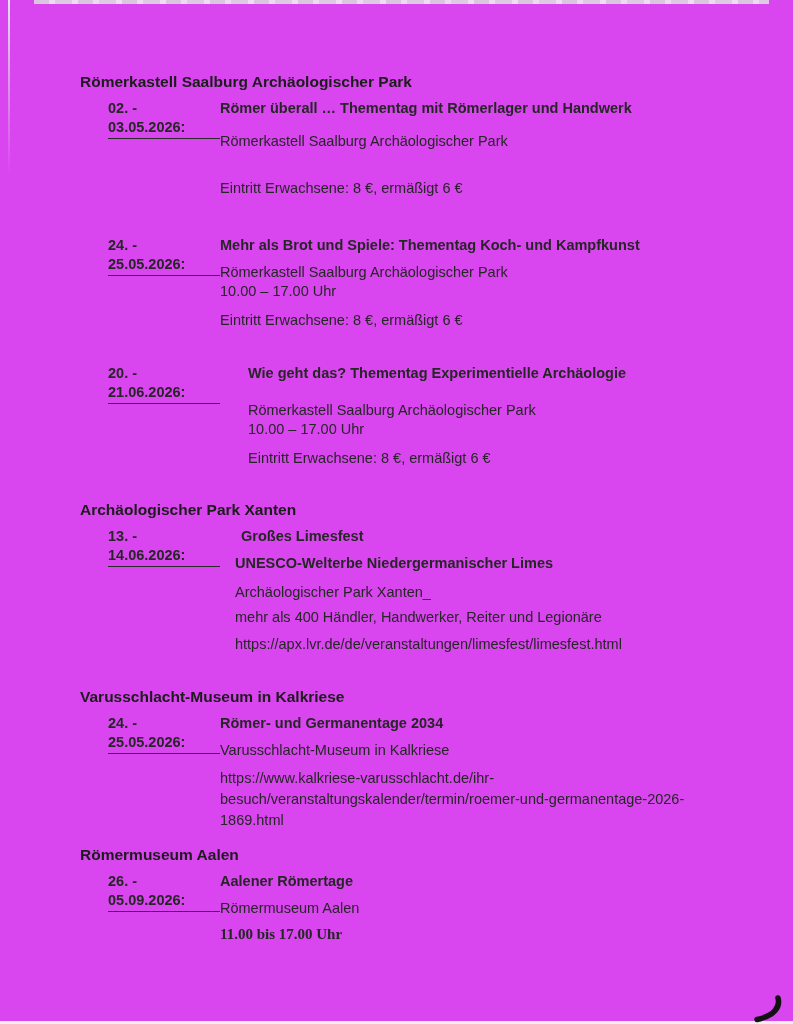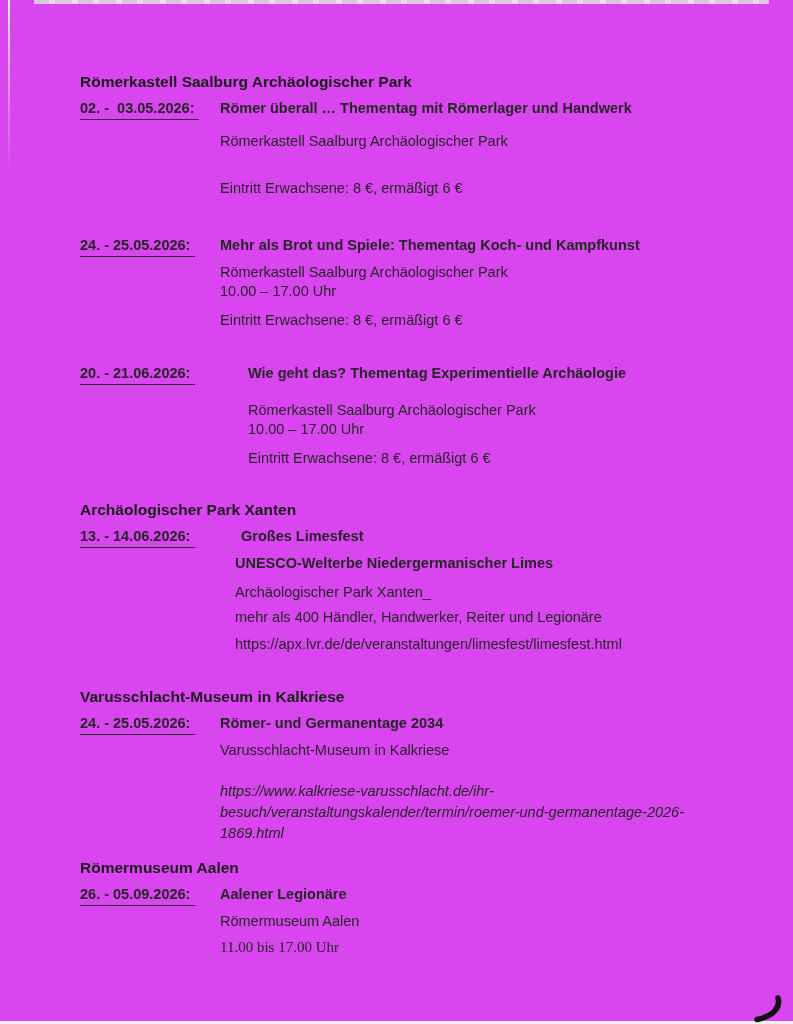--- a/index.html
+++ b/index.html
@@ -36,20 +36,21 @@
     font-size: 14.5px;
     font-weight: bold;
     line-height: 19px;
     white-space: pre-wrap;
   }
   .event-date .u {
     border-bottom: 1.5px solid #2a2a2a;
     padding-right: 5px;
     padding-bottom: 1px;
     display: inline-block;
+    margin-left: 28px;
   }
   .event-body {
     flex: 1;
     font-size: 14.5px;
     line-height: 19px;
   }
   .event-title {
     font-weight: bold;
     line-height: 19px;
   }
@@ -61,28 +62,28 @@
   .mt10 { margin-top: 10px; }
   .mt14 { margin-top: 14px; }
   .mt18 { margin-top: 18px; }
   .mt28 { margin-top: 28px; }
   .gap38 { margin-bottom: 38px; }
   .gap34 { margin-bottom: 34px; }
   .gap32 { margin-bottom: 32px; gap: 28px; }
   .gap33 { margin-bottom: 33px; gap: 15px; }
   .gap14 { margin-bottom: 14px; }
   .url-italic {
-    font-style: italic;
     line-height: 21px;
-    margin-top: 21px;
+    margin-top: 8px;
   }
   .serif-time {
     font-family: "Liberation Serif", serif;
     font-size: 15px;
     margin-top: 7px;
+    font-weight: bold;
   }
   
   .edge-top {
     position: absolute;
     top: 0; left: 34px; right: 24px;
     height: 4px;
     background: repeating-linear-gradient(90deg,
       #d9dcde 0px 15px, #f2f3f4 15px 21px, #dee1e3 21px 38px, #f5f6f6 38px 44px);
     opacity: 0.85;
   }
@@ -174,21 +175,21 @@
           <div>1869.html</div>
         </div>
       </div>
     </div>
 
     <div class="section-title">Römermuseum Aalen</div>
 
     <div class="event">
       <div class="event-date"><span class="u">26. - 05.09.2026:</span></div>
       <div class="event-body">
-        <div class="event-title">Aalener Legionäre</div>
+        <div class="event-title">Aalener Römertage</div>
         <div class="line mt8">Römermuseum Aalen</div>
         <div class="serif-time">11.00 bis 17.00 Uhr</div>
       </div>
     </div>
 
   </div>
 
   <svg class="pen-mark" viewBox="0 0 32 28">
     <path d="M 27 3 C 29.5 12, 23 21, 6 24.5" fill="none" stroke="#121212" stroke-width="5.5" stroke-linecap="round"></path>
   </svg>

